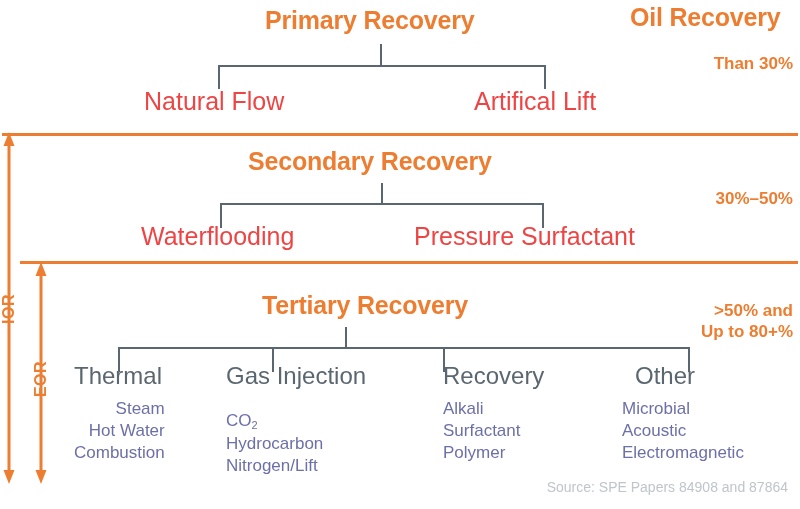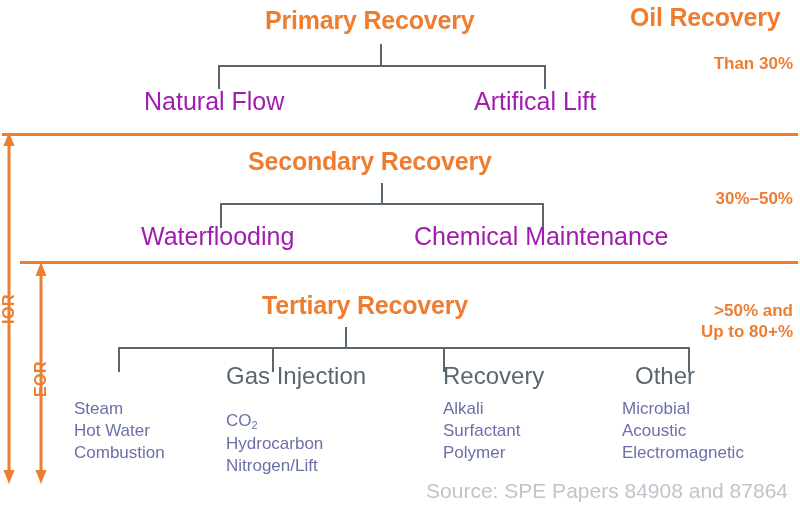--- a/index.html
+++ b/index.html
@@ -30,21 +30,21 @@
   }
   .side-orange {
     color: #ED7D31;
     font-weight: bold;
     font-size: 17px;
     line-height: 21px;
     text-align: right;
     white-space: nowrap;
   }
   .node-gray {
-    color: #a21caf;
+    color: #ef4444;
     font-size: 25px;
     font-weight: normal;
     white-space: nowrap;
   }
   .leaf-gray {
     color: #5B6770;
     font-size: 24px;
     font-weight: normal;
     white-space: nowrap;
   }
@@ -55,21 +55,21 @@
     white-space: nowrap;
   }
   .sub-purple sub {
     font-size: 11px;
     vertical-align: baseline;
     position: relative;
     top: 3px;
   }
   .source-note {
     color: #BFC5CB;
-    font-size: 21px;
+    font-size: 14px;
     white-space: nowrap;
     text-align: right;
   }
   .axis-label {
     color: #ED7D31;
     font-weight: bold;
     font-size: 16px;
     letter-spacing: 0.5px;
     white-space: nowrap;
     transform: rotate(-90deg);
@@ -119,21 +119,21 @@
   <div class="abs hdr-orange" style="left:248px; top:147px;">Secondary Recovery</div>
 
   <div class="abs" style="left:220px; top:183px; width:324px; height:46px;">
     <div class="conn-v abs" style="left:161px; top:0px; height:21px;"></div>
     <div class="conn-h abs" style="left:0px; top:20px; width:324px;"></div>
     <div class="conn-v abs" style="left:0px; top:20px; height:25px;"></div>
     <div class="conn-v abs" style="left:322px; top:20px; height:25px;"></div>
   </div>
 
   <div class="abs node-gray" style="left:141px; top:222px;">Waterflooding</div>
-  <div class="abs node-gray" style="left:414px; top:222px;">Chemical Maintenance</div>
+  <div class="abs node-gray" style="left:414px; top:222px;">Pressure Surfactant</div>
 
   <div class="abs side-orange" style="left:608px; top:188px; width:185px;text-align:right;">
     <div>30%–50%</div>
   </div>
 
   <div class="abs hrule" style="left:20px; top:261px; width:778px;"></div>
 
   <div class="abs hdr-orange" style="left:262px; top:291px;">Tertiary Recovery</div>
 
   <div class="abs" style="left:118px; top:327px; width:572px; height:46px;">
@@ -143,25 +143,26 @@
     <div class="conn-v abs" style="left:154px; top:20px; height:25px;"></div>
     <div class="conn-v abs" style="left:325px; top:20px; height:25px;"></div>
     <div class="conn-v abs" style="left:570px; top:20px; height:25px;"></div>
   </div>
 
   <div class="abs side-orange" style="left:600px; top:300px; width:193px;">
     <div>&gt;50% and</div>
     <div>Up to 80+%</div>
   </div>
 
+  <div class="abs leaf-gray" style="left:74px; top:362px;">Thermal</div>
   <div class="abs leaf-gray" style="left:226px; top:362px;">Gas Injection</div>
   <div class="abs leaf-gray" style="left:443px; top:362px;">Recovery</div>
   <div class="abs leaf-gray" style="left:635px; top:362px;">Other</div>
 
-  <div class="abs sub-purple" style="left:74px; top:398px;">
+  <div class="abs sub-purple" style="left:74px; top:398px;text-align:right;">
     <div>Steam</div>
     <div>Hot Water</div>
     <div>Combustion</div>
   </div>
 
   <div class="abs sub-purple" style="left:226px; top:398px;margin-top:12px;">
     <div><span>CO</span><sub>2</sub></div>
     <div>Hydrocarbon</div>
     <div>Nitrogen/Lift</div>
   </div>

